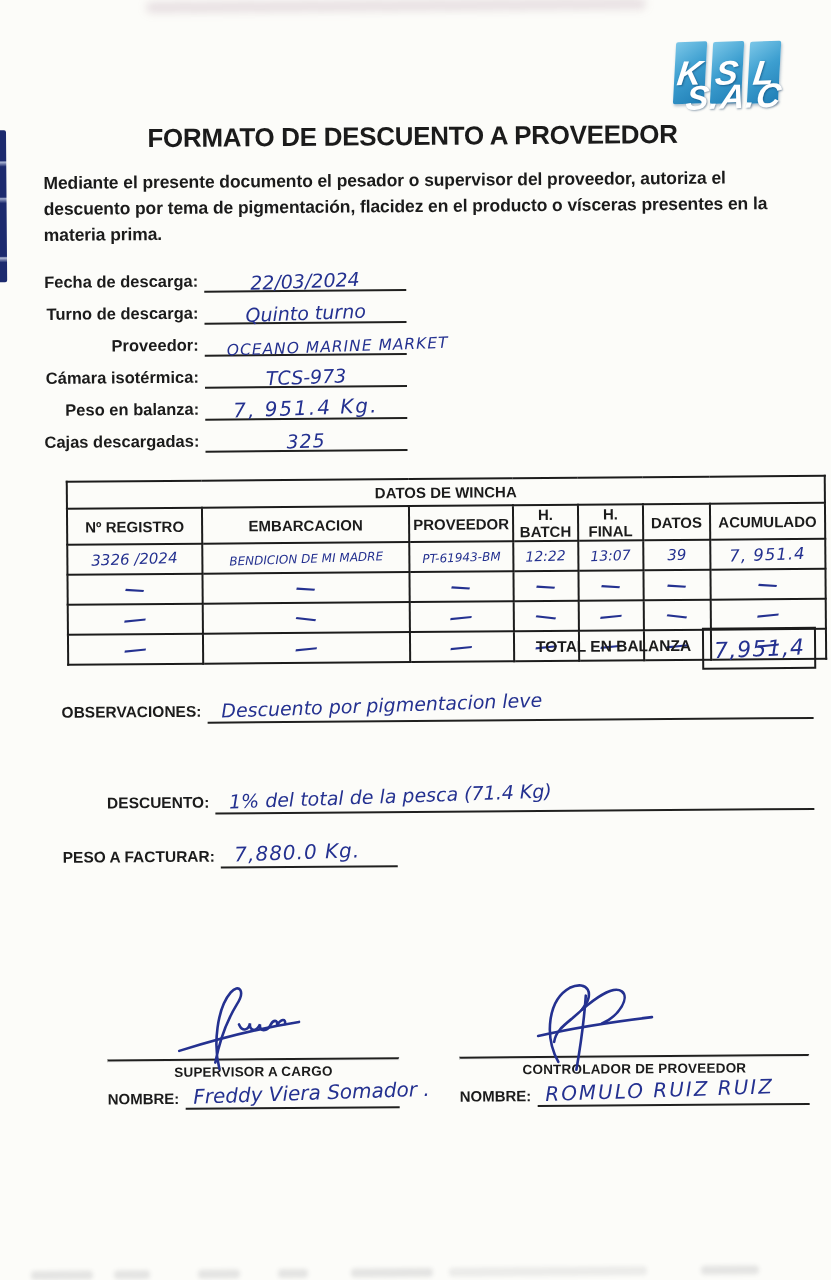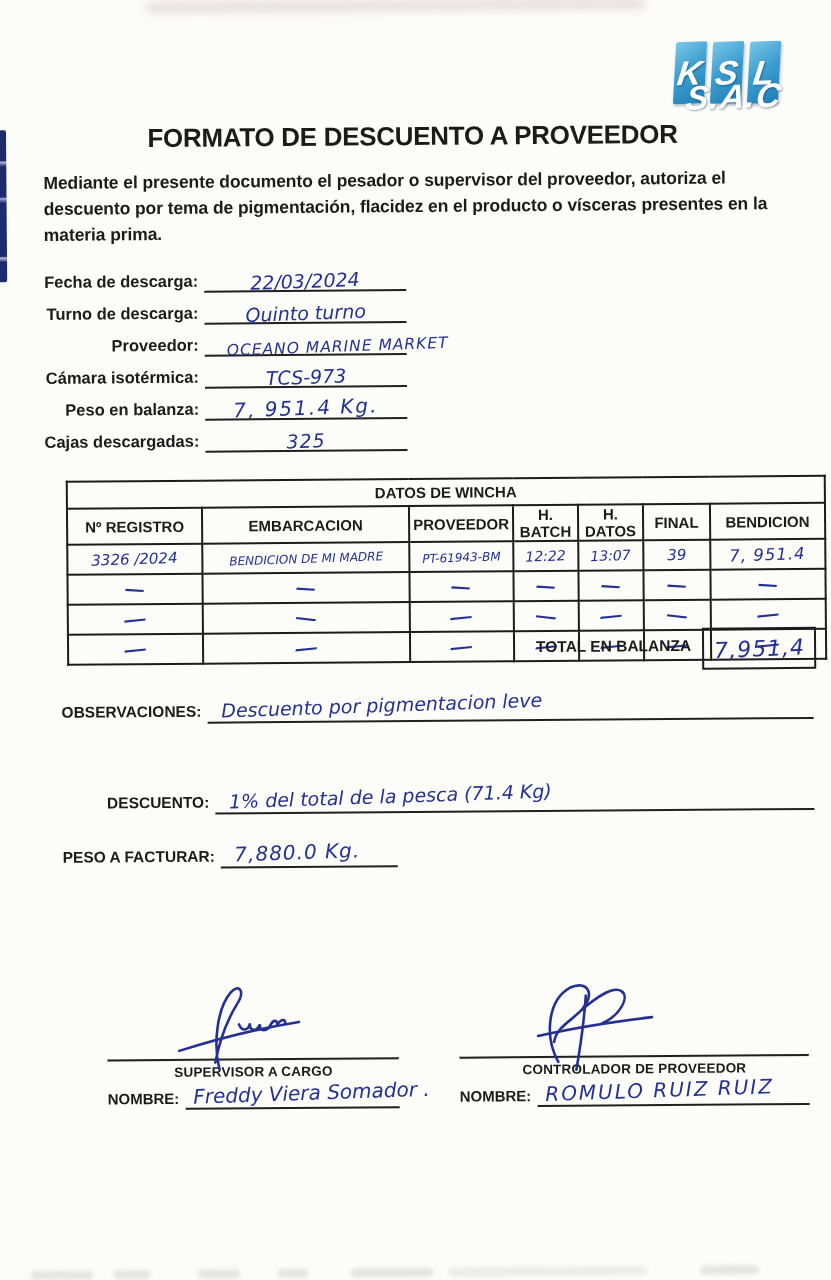--- a/index.html
+++ b/index.html
@@ -166,23 +166,23 @@
       </colgroup>
       <tbody>
       <tr>
         <td class="ttl" colspan="7">DATOS DE WINCHA</td>
       </tr>
       <tr>
         <th>Nº REGISTRO</th>
         <th>EMBARCACION</th>
         <th>PROVEEDOR</th>
         <th>H. BATCH</th>
-        <th>H. DATOS</th>
-        <th>FINAL</th>
-        <th>BENDICION</th>
+        <th>H. FINAL</th>
+        <th>DATOS</th>
+        <th>ACUMULADO</th>
       </tr>
       <tr class="r1">
         <td class="c0"><span class="hand">3326 /2024</span></td>
         <td class="c1"><span class="hand">BENDICION DE MI MADRE</span></td>
         <td class="c2"><span class="hand">PT-61943-BM</span></td>
         <td class="c3"><span class="hand">12:22</span></td>
         <td class="c4"><span class="hand">13:07</span></td>
         <td class="c5"><span class="hand">39</span></td>
         <td class="c6"><span class="hand">7, 951.4</span></td>
       </tr>

